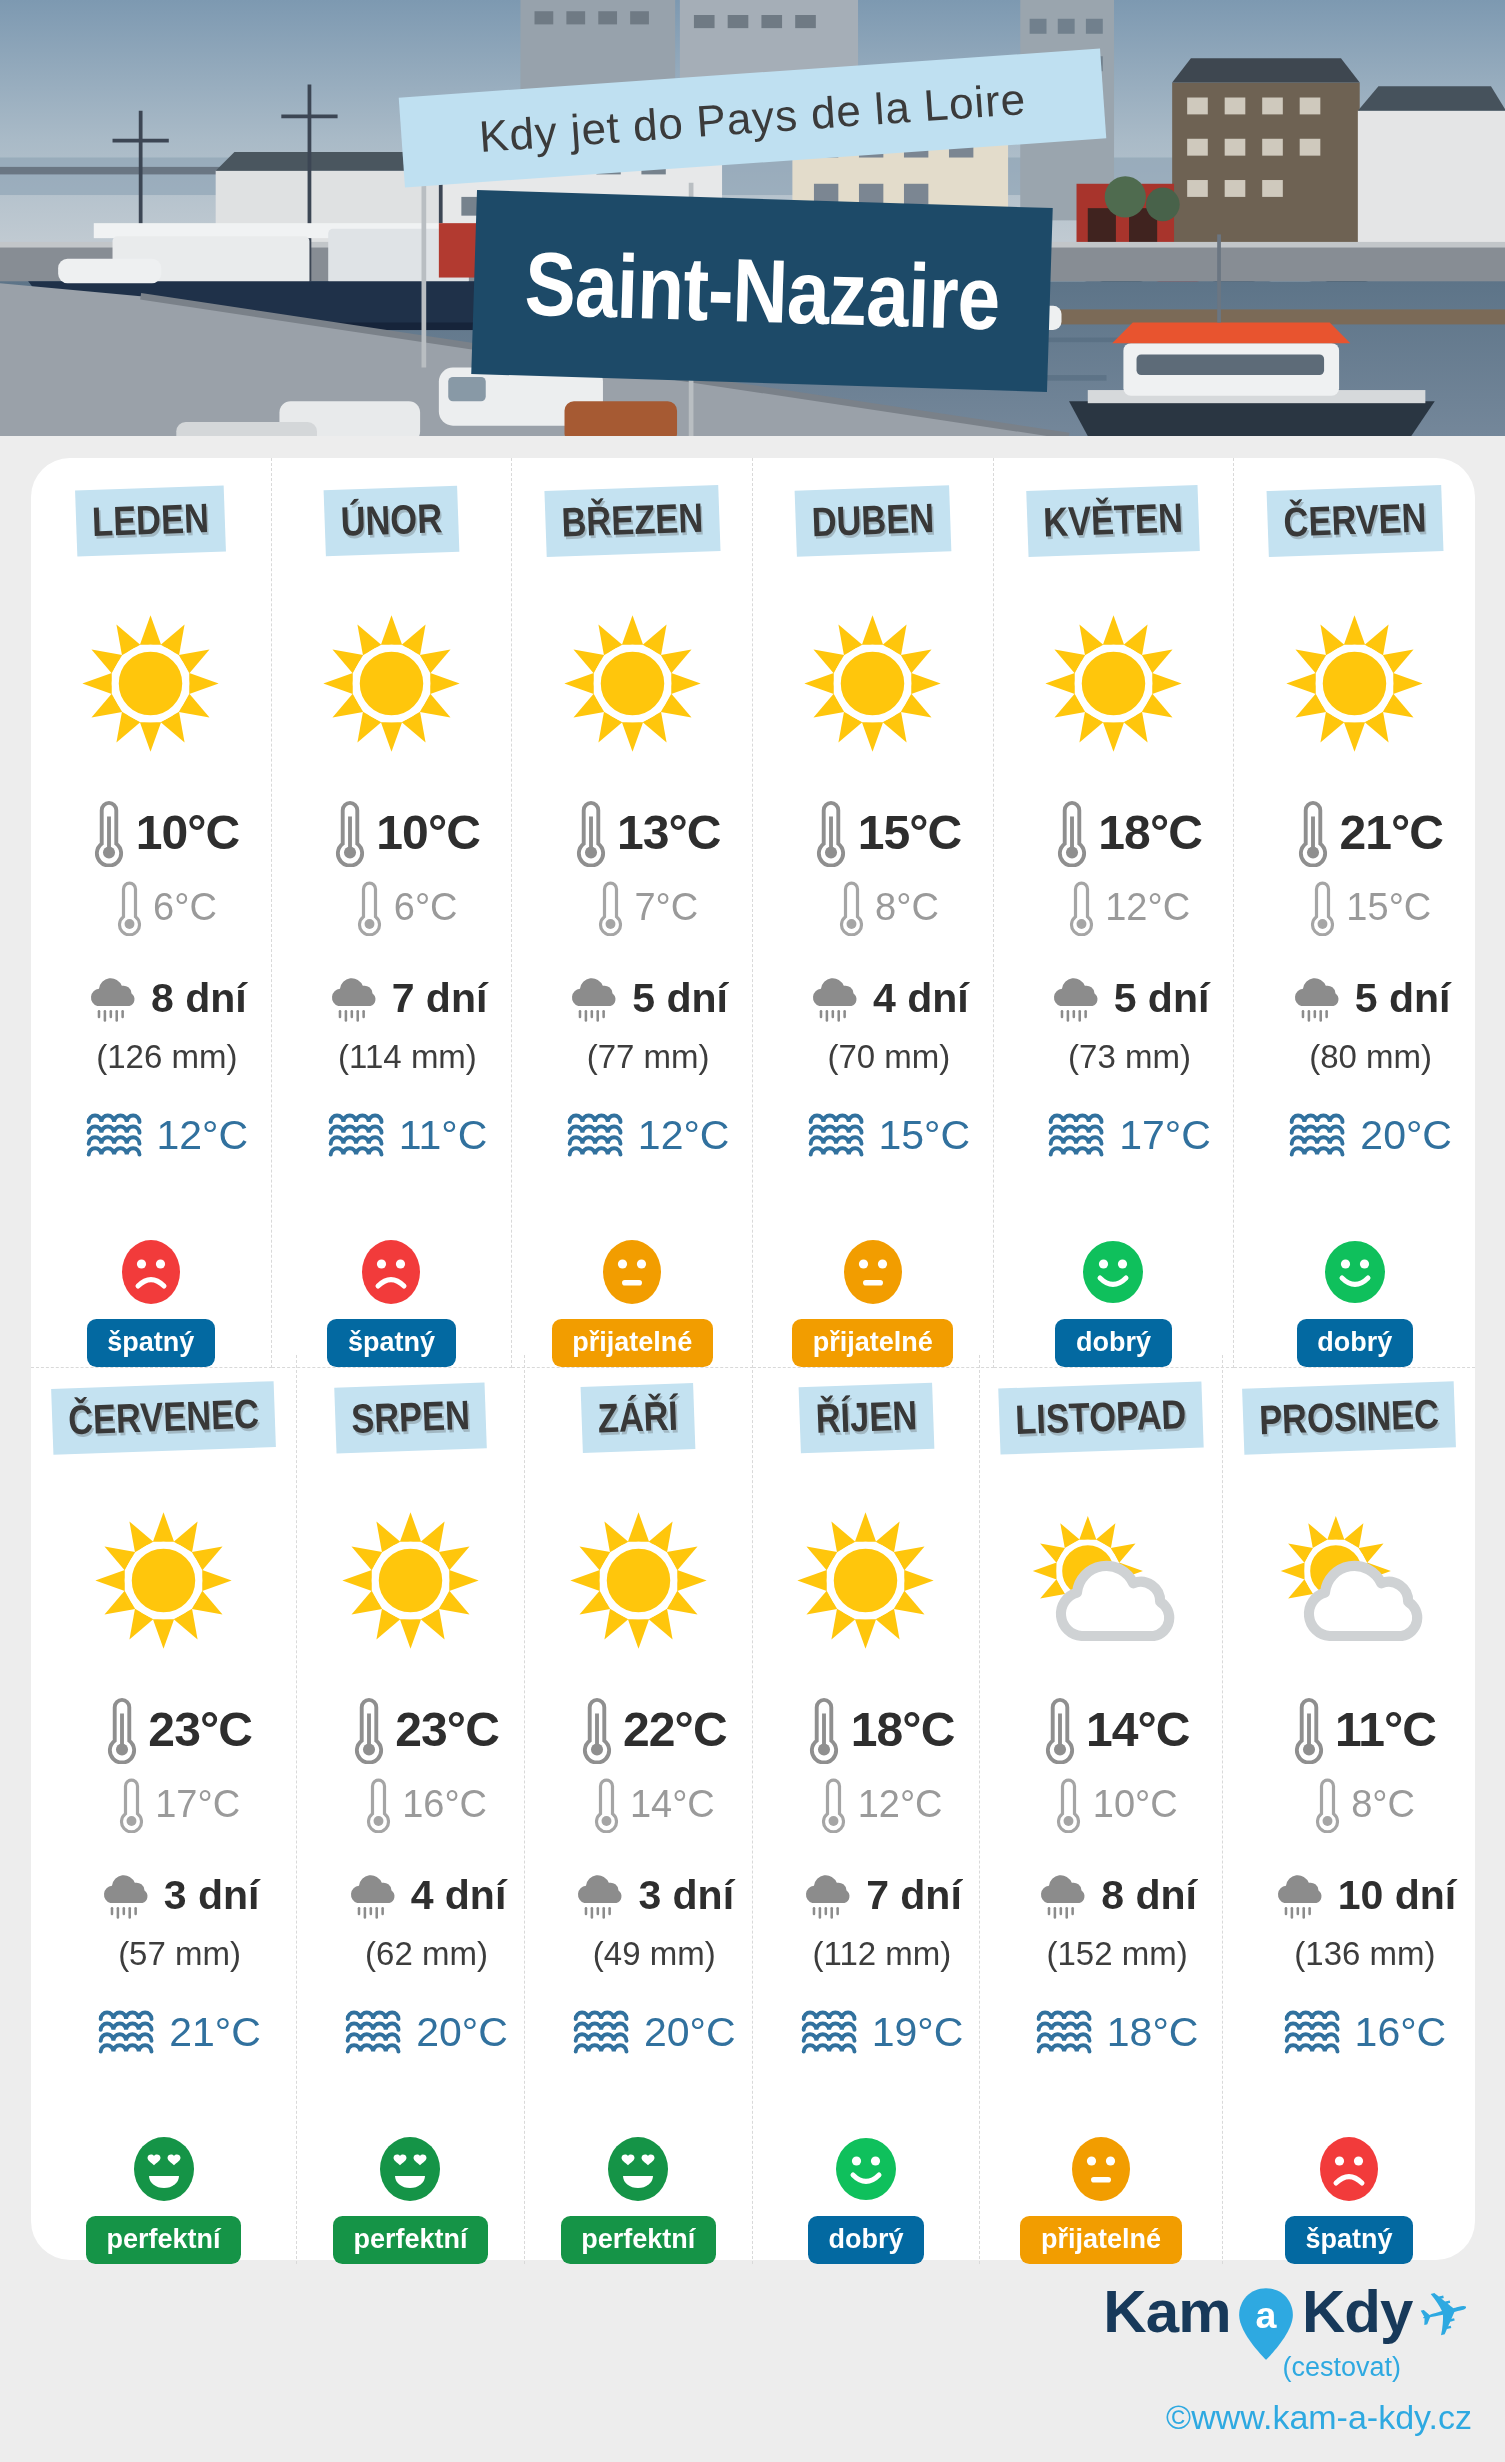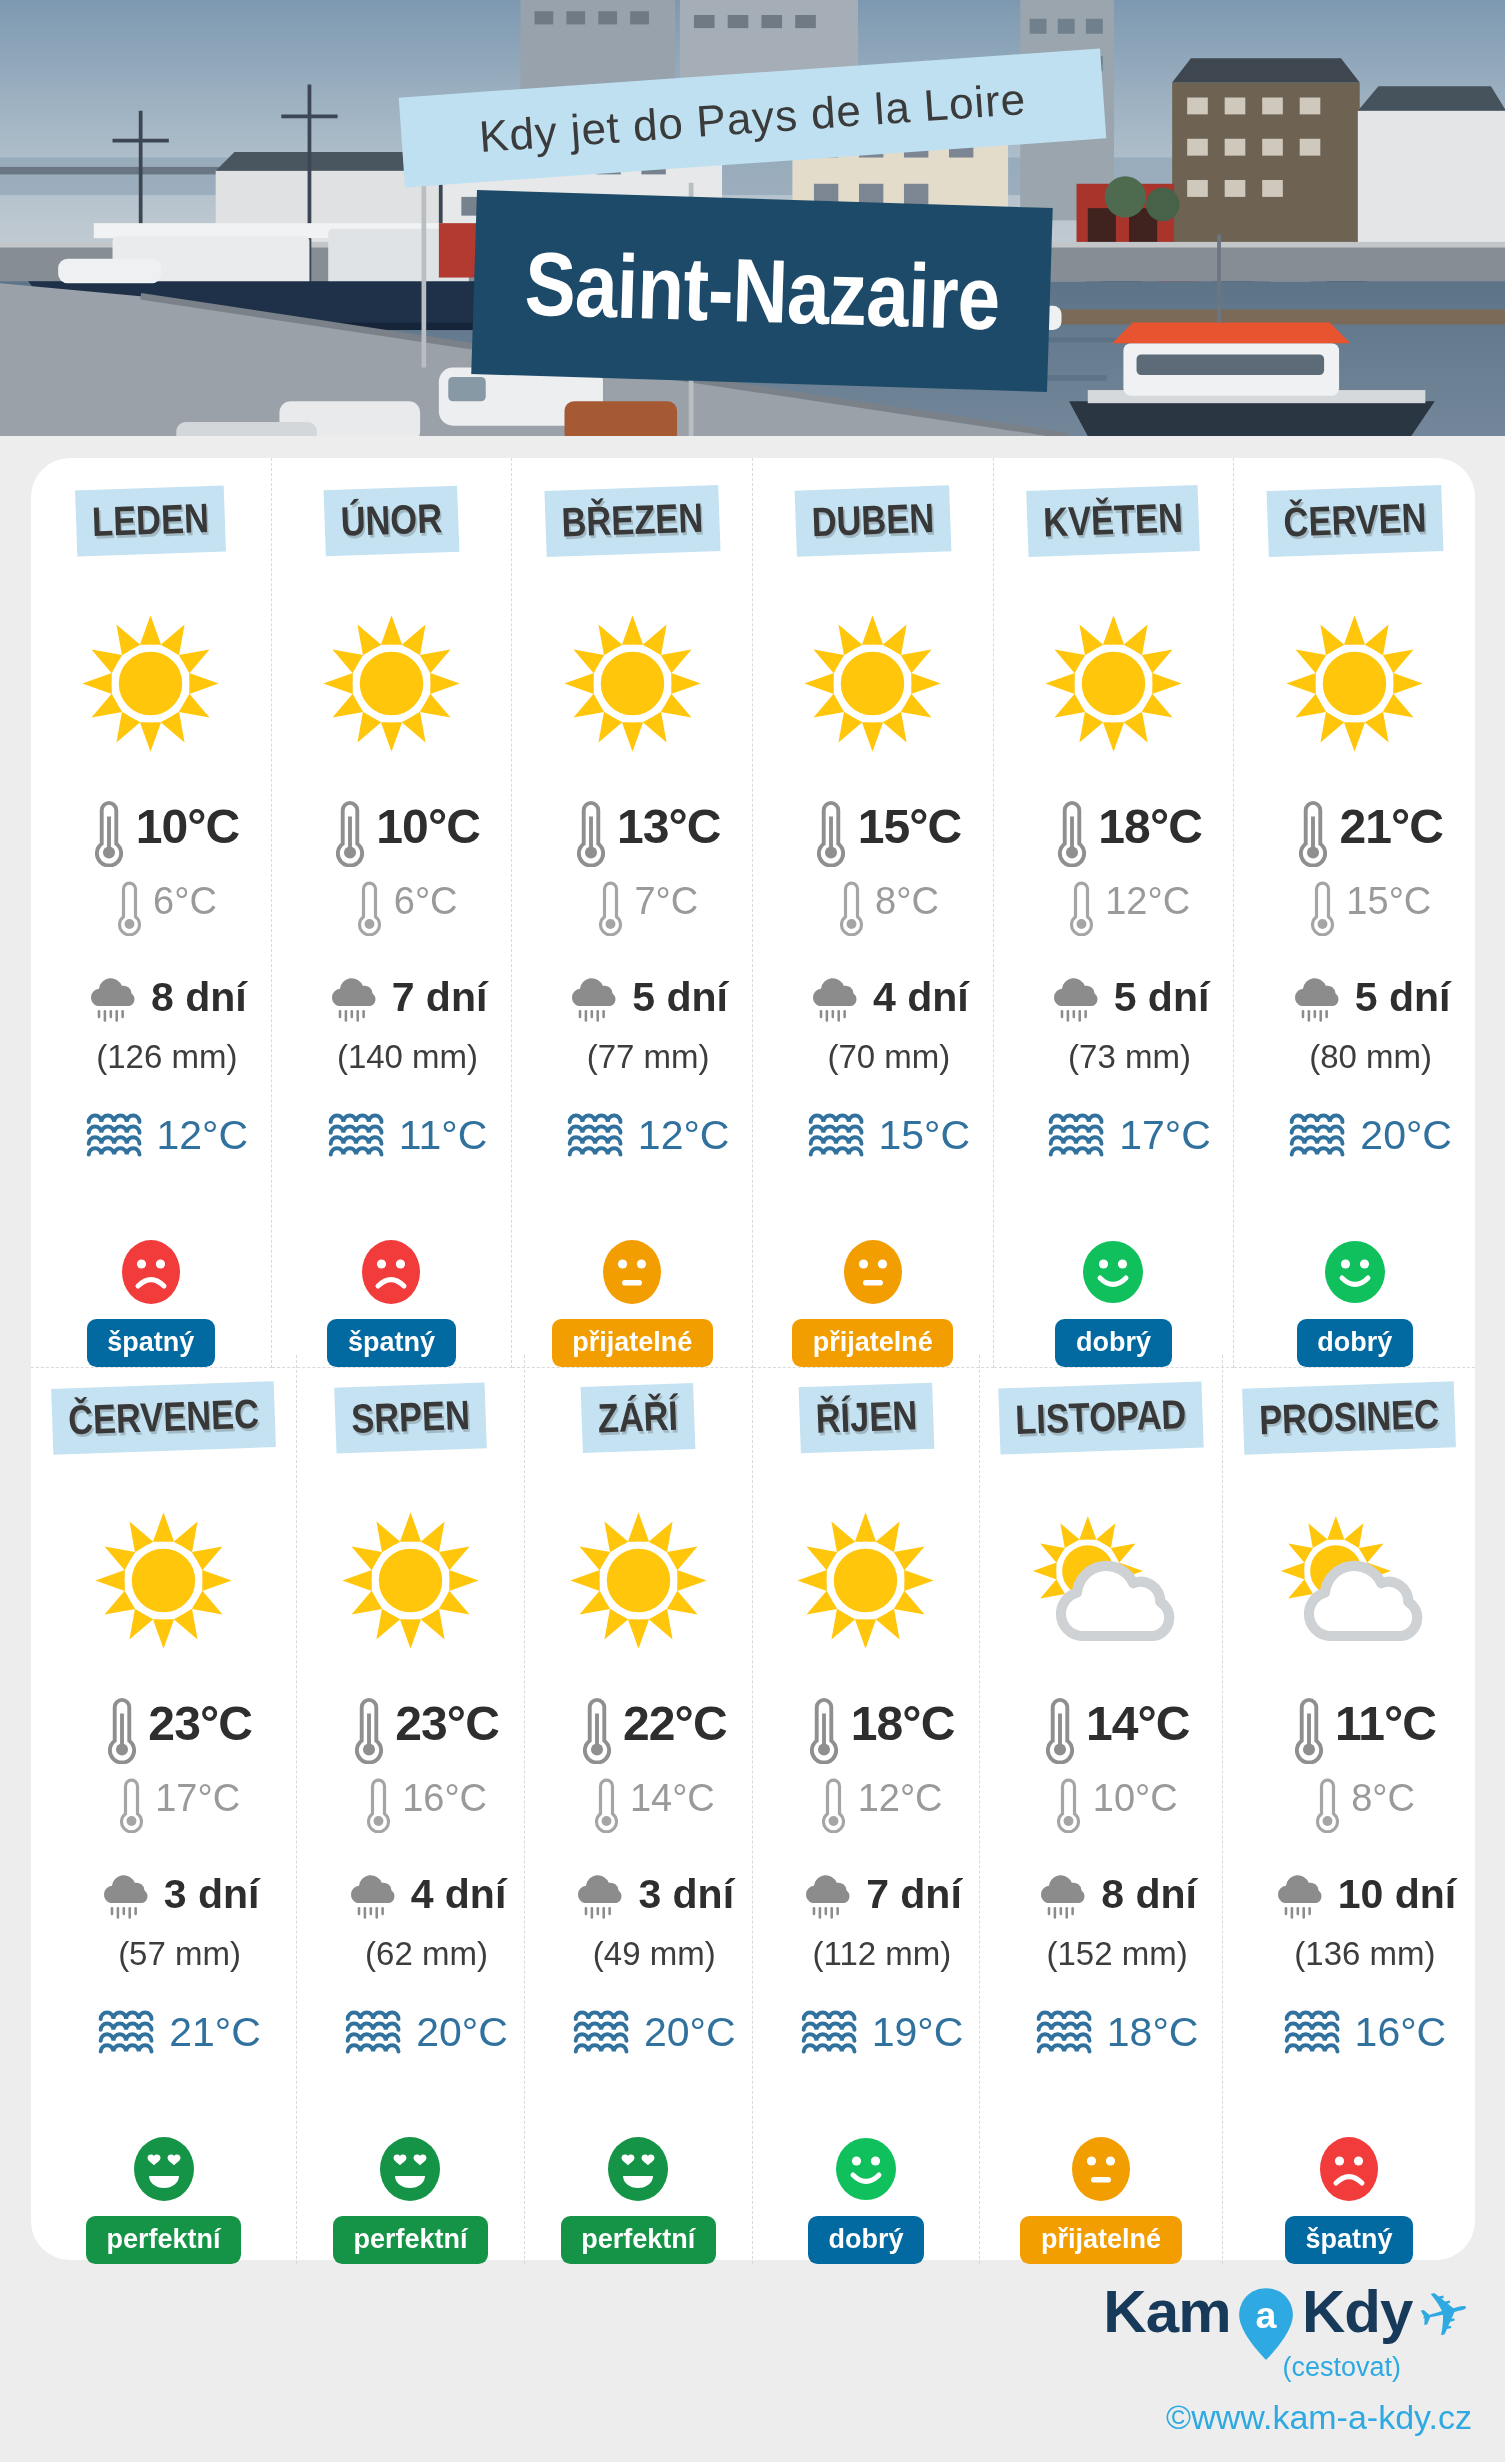--- a/index.html
+++ b/index.html
@@ -23,21 +23,21 @@
   #grid-row-1{height:897px;}
   #grid-row-2{height:905px;}
   #grid-row-1 .cell{border-bottom:1.9px dashed #d9d9d9;}
   .cell{border-right:1.9px dashed #d9d9d9;display:flex;flex-direction:column;align-items:center;box-sizing:border-box;}
   .cell:nth-child(6){border-right:none;}
 
   .mtitle{margin-top:30px;display:inline-block;background:#c4e2f1;padding:9.4px 19px;
     font-size:41px;font-weight:700;color:#383838;letter-spacing:0;white-space:nowrap;
     transform:rotate(-2deg) scaleX(.84);text-shadow:1.9px 2.8px 0 rgba(60,60,60,.25);}
   .micon{margin-top:41px;height:178px;display:flex;align-items:center;justify-content:center;}
-  .row{display:flex;justify-content:center;margin-left:32px;}
+  .row{display:flex;align-items:center;justify-content:center;margin-left:32px;}
   .row-high{margin-top:26px;gap:11.3px;}
   .row-high .val{font-size:48px;font-weight:700;color:#2e2e2e;letter-spacing:-0.9px;}
   .row-low{margin-top:13px;gap:11.3px;}
   .row-low .val{font-size:38px;font-weight:400;color:#9a9a9a;}
   .row-rain{margin-top:38px;gap:13px;}
   .row-rain .val{font-size:41px;font-weight:700;color:#2e2e2e;}
   .row-mm{margin-top:15px;}
   .row-mm .val{font-size:33px;font-weight:400;color:#3d3d3d;}
   .row-sea{margin-top:36px;gap:13px;}
   .row-sea .val{font-size:41px;font-weight:500;color:#31719e;}
@@ -378,21 +378,21 @@
           </svg>
       <span class="val">6°C</span>
     </div>
     <div class="row row-rain">
       <svg width="51" height="49" viewBox="0 0 60 58">
             <use href="#rain-cloud"></use>
           </svg>
       <span class="val">7 dní</span>
     </div>
     <div class="row row-mm">
-      <span class="val">(140 mm)</span>
+      <span class="val">(114 mm)</span>
     </div>
     <div class="row row-sea">
       <svg width="58" height="47" viewBox="0 0 64 50">
             <use href="#icon-waves"></use>
           </svg>
       <span class="val">11°C</span>
     </div>
     <svg class="face" viewBox="0 0 64 68">
           <use href="#face-sad"></use>
         </svg>

